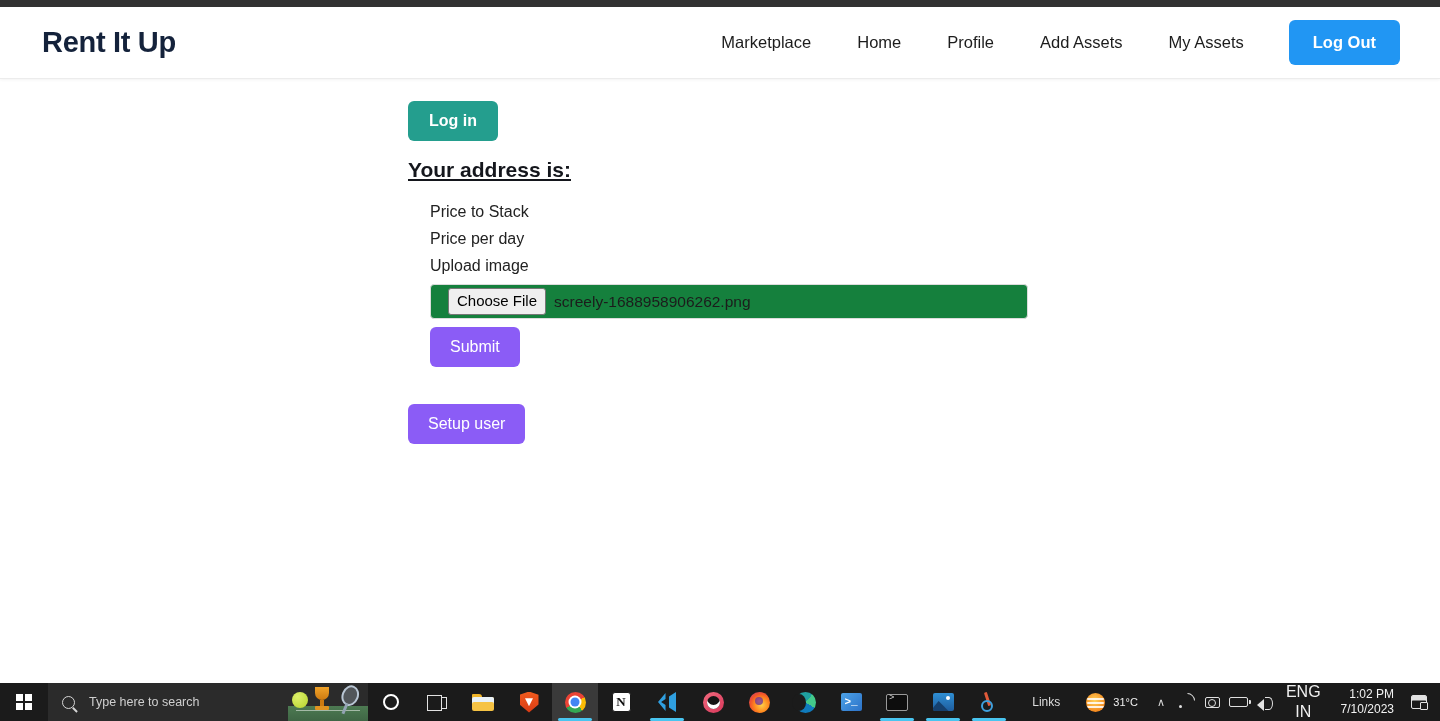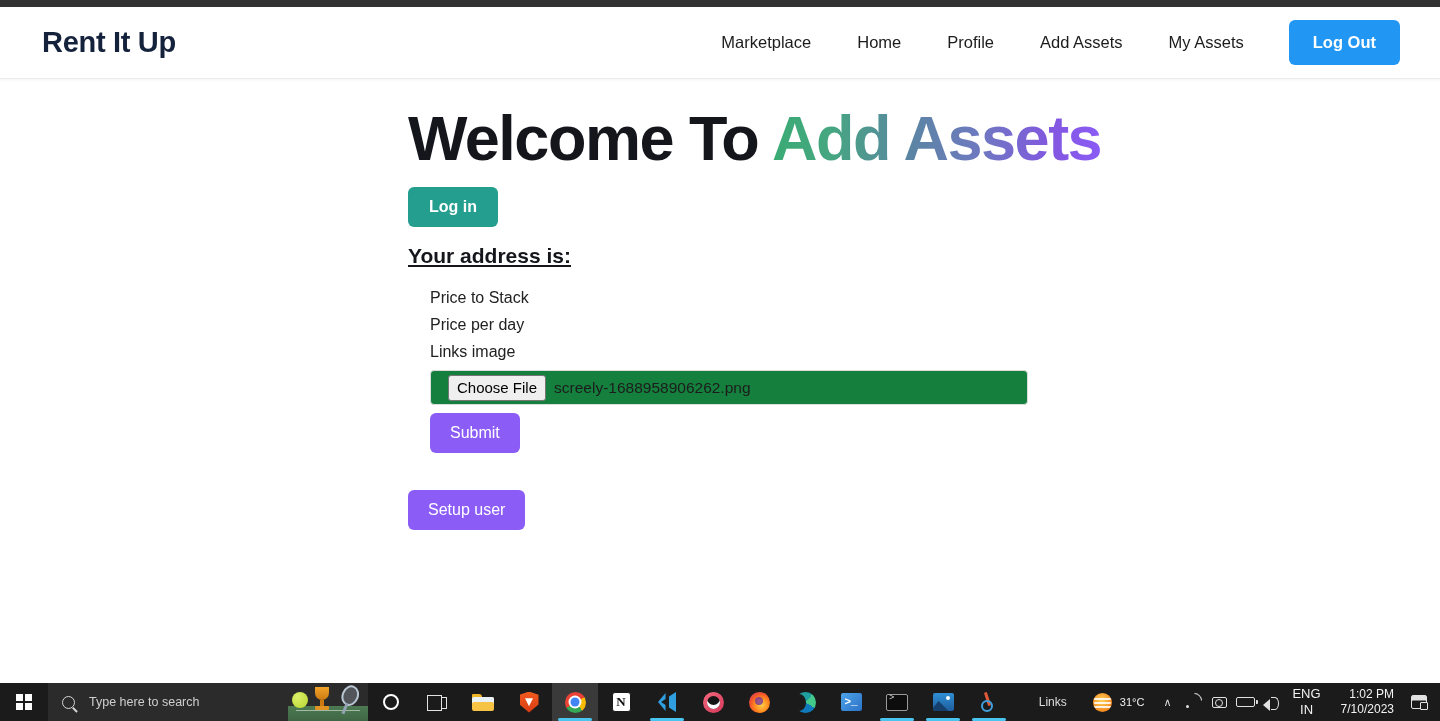--- a/index.html
+++ b/index.html
@@ -531,21 +531,21 @@
     width: 7px; height: 11px;
     border-right: 1.6px solid #e2e2e2;
     border-top: 1.6px solid #e2e2e2;
     border-bottom: 1.6px solid #e2e2e2;
     border-radius: 0 50% 50% 0 / 0 50% 50% 0;
   }
   .tray-lang {
     display: flex; flex-direction: column;
     align-items: center; justify-content: center;
     line-height: 1.25; padding: 0 10px 0 8px;
-    font-size: 13px; color: #f0f0f0; cursor: pointer;
+    font-size: 16px; color: #f0f0f0; cursor: pointer;
   }
   .tray-clock {
     display: flex; flex-direction: column;
     align-items: flex-end; justify-content: center;
     line-height: 1.25; padding: 0 10px;
     font-size: 12px; color: #f2f2f2; cursor: pointer;
   }
   .tray-action {
     width: 30px; height: 38px;
     display: flex; align-items: center; justify-content: center;
@@ -580,33 +580,32 @@
       <a class="nav-link">Home</a>
       <a class="nav-link">Profile</a>
       <a class="nav-link">Add Assets</a>
       <a class="nav-link">My Assets</a>
       <button class="logout-btn">Log Out</button>
     </div>
   </div>
 
   <div class="main">
 
-    <h1 class="page-title"><span>Welcome To </span><span class="grad">Add Assets</span></h1>
 
     <button class="login-btn">Log in</button>
 
     <div class="address-heading">Your address is:</div>
 
     <div class="form-area">
 
       <div class="field-label">Price to Stack</div>
 
       <div class="field-label">Price per day</div>
 
-      <div class="field-label">Links image</div>
+      <div class="field-label">Upload image</div>
       <div class="file-row">
         <button class="choose-file-btn">Choose File</button>
         <span class="file-name">screely-1688958906262.png</span>
       </div>
 
       <div class="submit-wrap">
         <button class="purple-btn">Submit</button>
       </div>
 
       <div class="setup-wrap">

